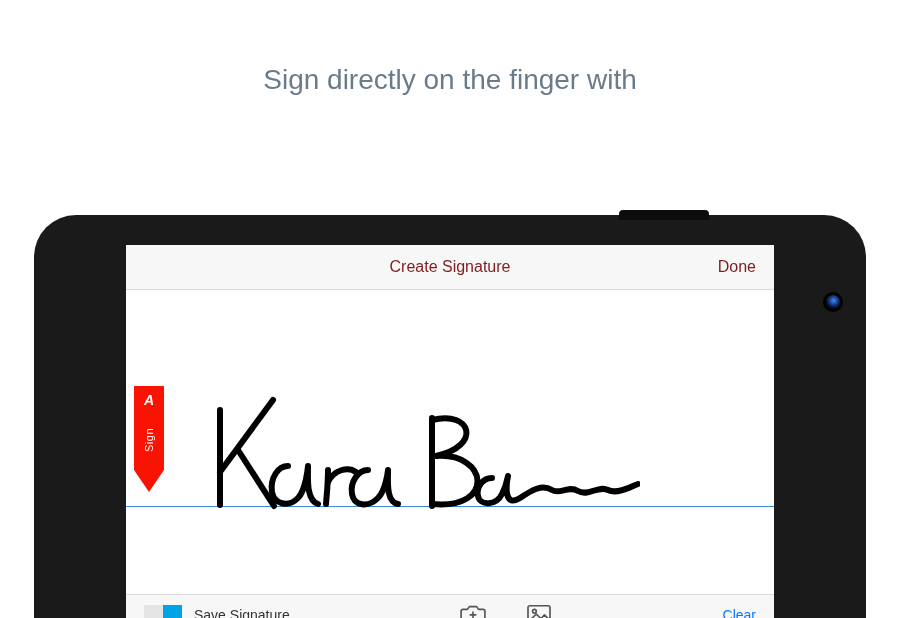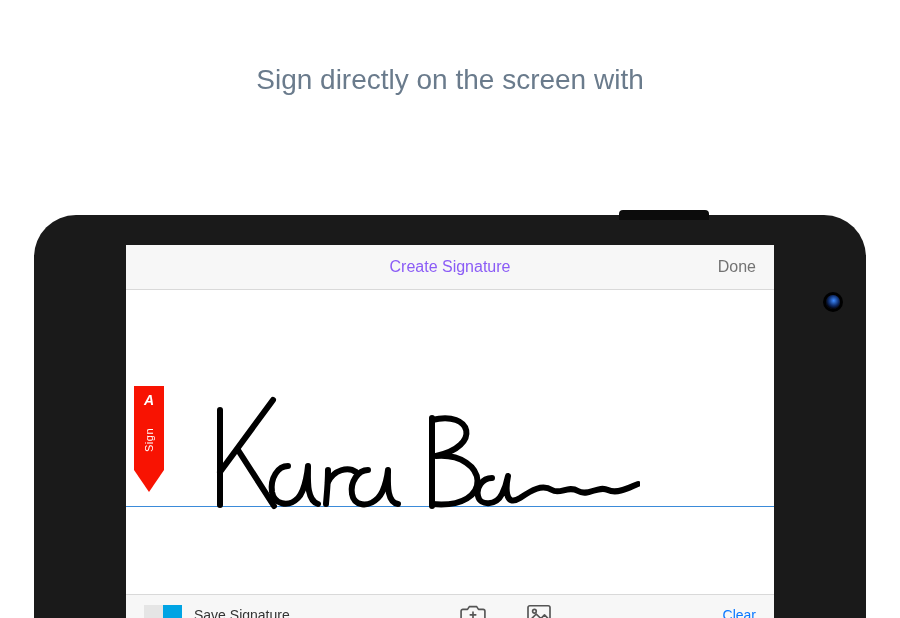--- a/index.html
+++ b/index.html
@@ -71,28 +71,28 @@
     border-bottom: 1px solid #d9d9d9;
     display: flex;
     align-items: center;
     position: relative;
     font-size: 16px;
   }
   .topbar-title {
     position: absolute;
     left: 0; right: 0;
     text-align: center;
-    color: #8b5cf6;
+    color: #7f1d1d;
     font-weight: 400;
     pointer-events: none;
   }
   .topbar-done {
     position: absolute;
     right: 18px;
-    color: #737373;
+    color: #7f1d1d;
     cursor: pointer;
   }
 
   
   .canvas-area {
     position: relative;
     height: 290px;
     background: #ffffff;
   }
 
@@ -196,21 +196,21 @@
   }
   .clear-btn {
     color: #0a78ff;
     cursor: pointer;
   }
 </style>
 </head>
 <body>
 
 <div class="promo-text">
-  <span>Sign directly on the screen with</span><br>
+  <span>Sign directly on the finger with</span><br>
 </div>
 
 <div class="device">
   <div class="power-button"></div>
   <div class="camera"></div>
 
   <div class="screen">
 
     <div class="topbar">
       <div class="topbar-title">Create Signature</div>

